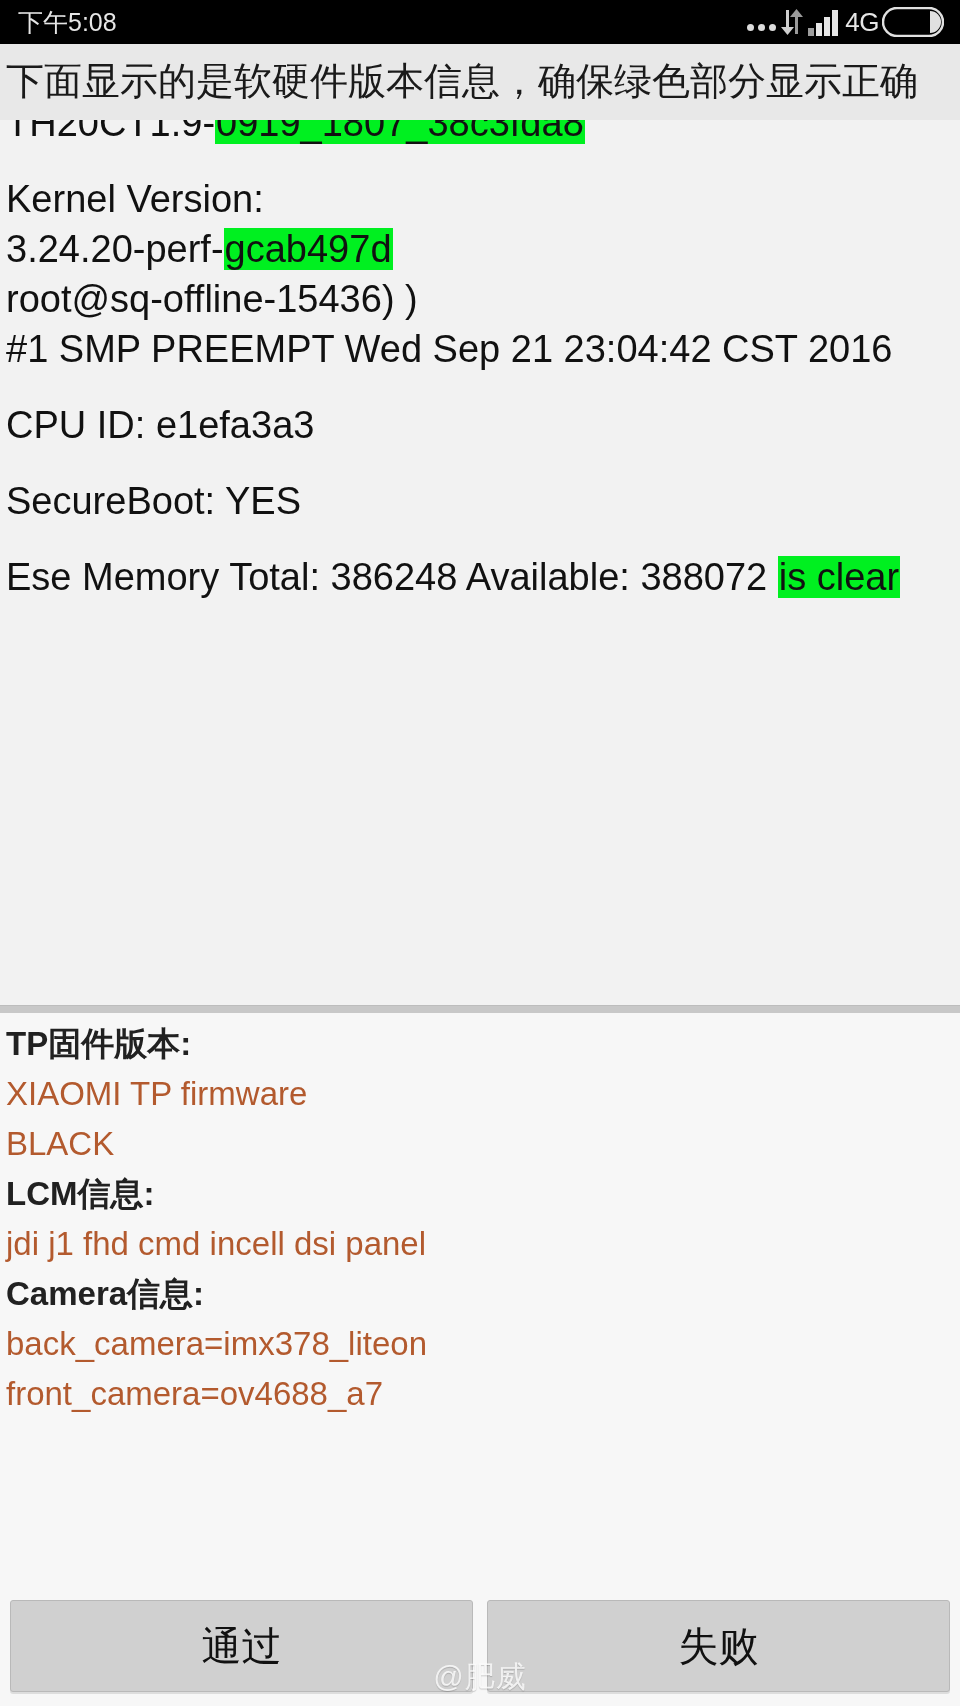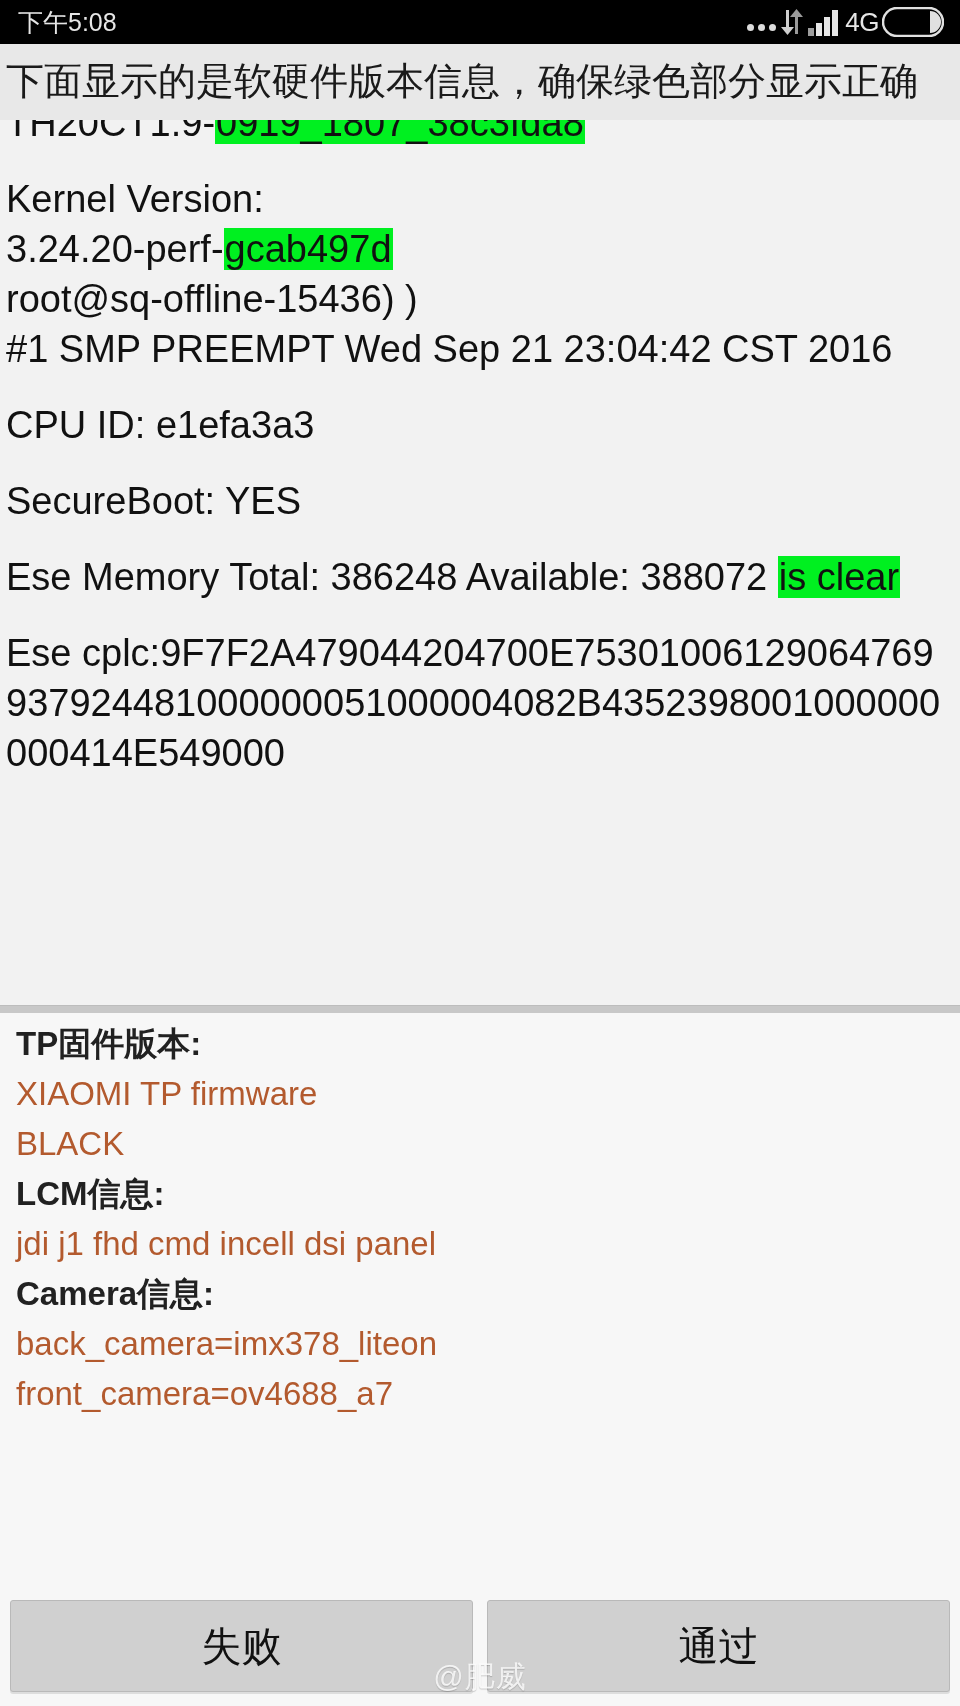--- a/index.html
+++ b/index.html
@@ -107,21 +107,21 @@
     flex: 0 0 auto;
     height: 8px;
     background: #c8c8c8;
     border-top: 1px solid #bdbdbd;
   }
 
   
   .hw-list {
     flex: 1 1 auto;
     background: #f7f7f7;
-    padding: 6px 6px 0 16px;
+    padding: 6px 6px 0 6px;
     overflow: hidden;
   }
   .hw-label {
     font-size: 33px;
     line-height: 50px;
     font-weight: bold;
     color: #212121;
   }
   .hw-value {
     font-size: 33px;
@@ -224,21 +224,20 @@
       <div class="info-line">#1 SMP PREEMPT Wed Sep 21 23:04:42 CST 2016</div>
 
       <div class="info-line spaced">CPU ID: e1efa3a3</div>
 
       <div class="info-line spaced">SecureBoot: YES</div>
 
       <div class="info-line spaced">
         <span>Ese Memory Total: 386248 Available: 388072 </span><span class="hl">is clear</span>
       </div>
 
-      <div class="info-line spaced">Ese cplc:9F7F2A479044204700E75301006129064769937924481000000051000004082B4352398001000000000414E549000</div>
 
     </div>
   </div>
 
   <div class="divider"></div>
 
   <div class="hw-list">
     <div class="hw-label">TP固件版本:</div>
     <div class="hw-value">XIAOMI TP firmware</div>
 
@@ -246,18 +245,18 @@
 
     <div class="hw-label">LCM信息:</div>
     <div class="hw-value">jdi j1 fhd cmd incell dsi panel</div>
 
     <div class="hw-label">Camera信息:</div>
     <div class="hw-value" style="white-space: pre-line;">back_camera=imx378_liteon
 front_camera=ov4688_a7</div>
   </div>
 
   <div class="button-bar">
+    <div class="btn">通过</div>
     <div class="btn">失败</div>
-    <div class="btn">通过</div>
   </div>
 
   <div class="watermark">@肥威</div>
 </div>
 
 </body></html>

